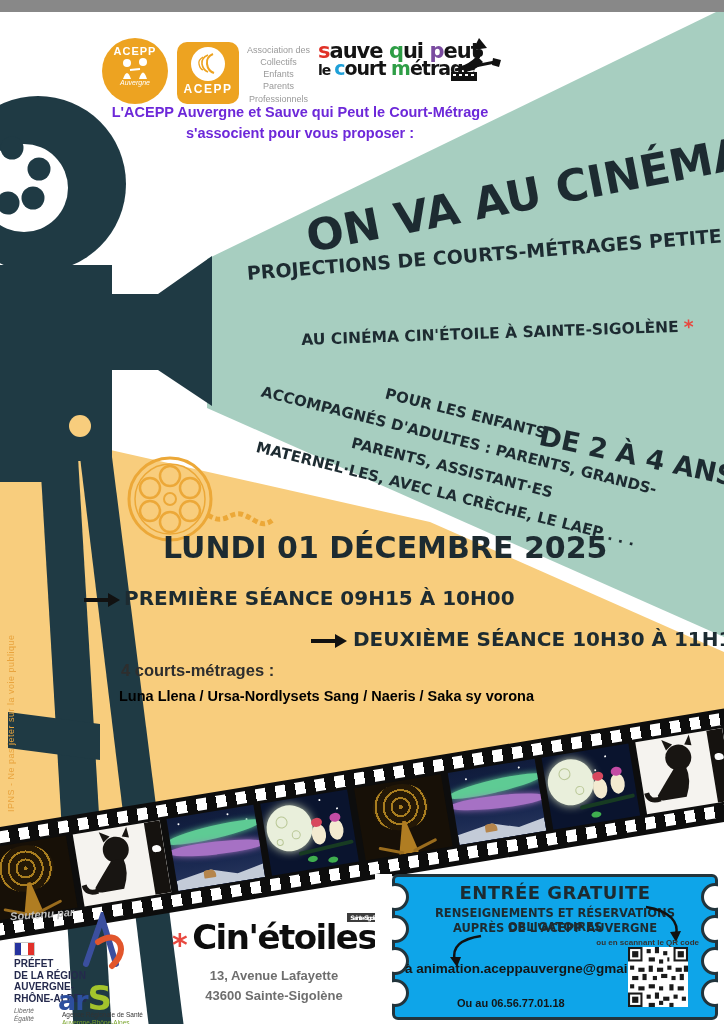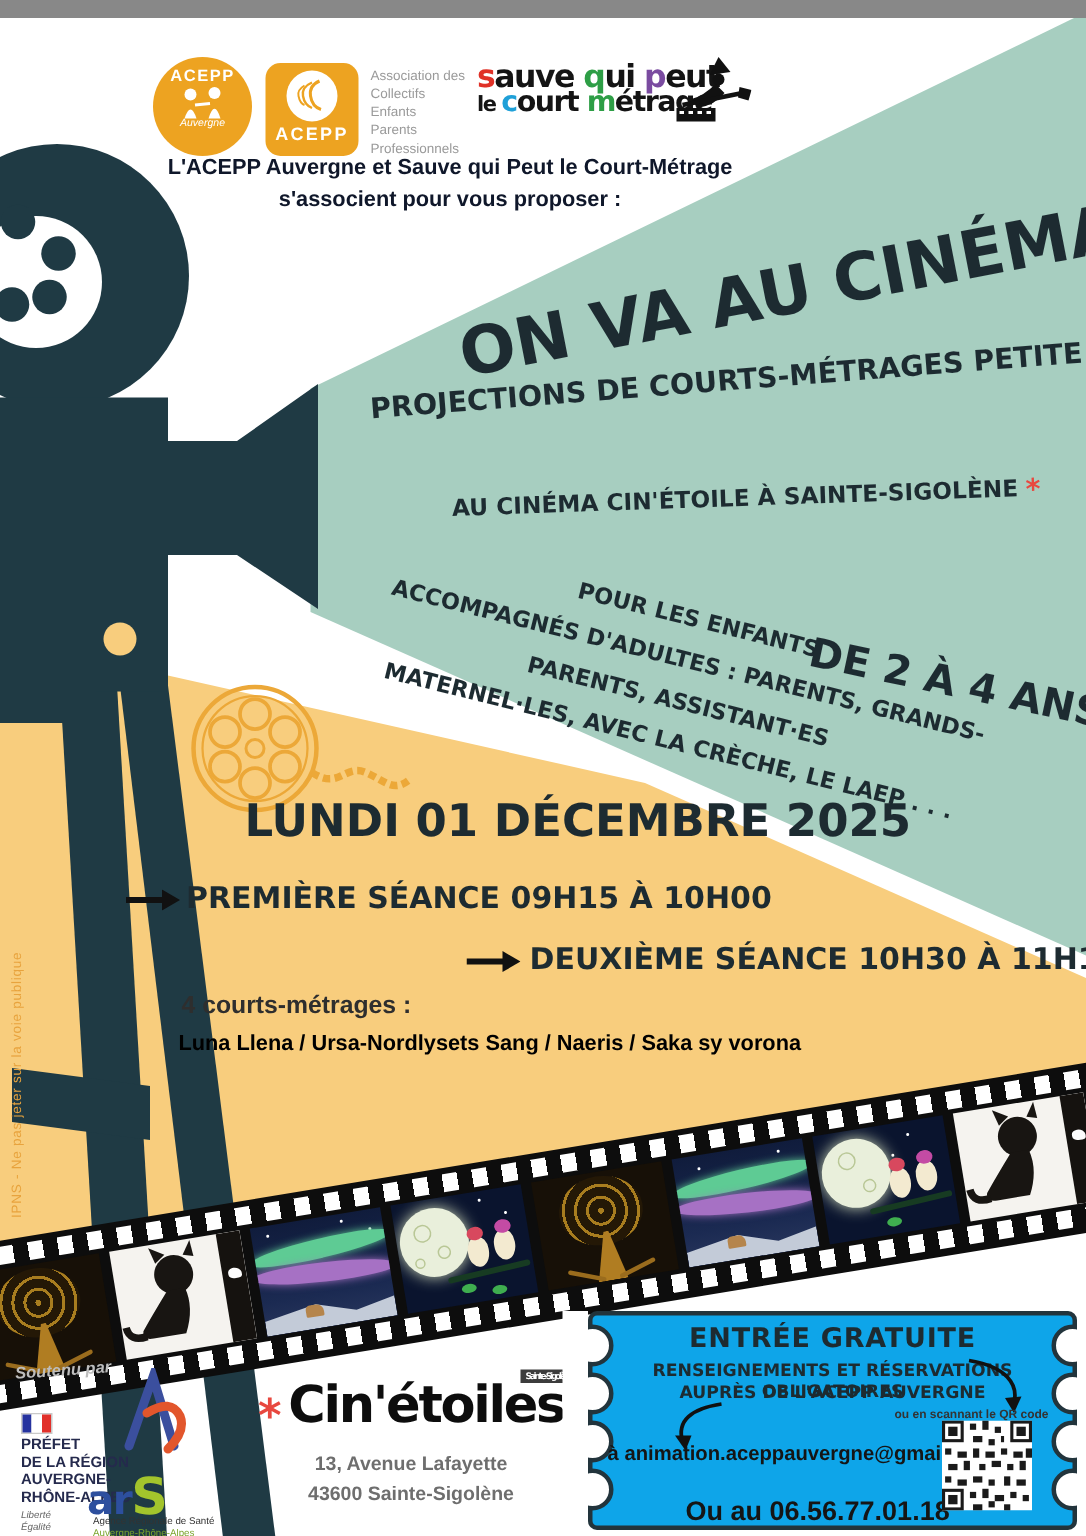--- a/index.html
+++ b/index.html
@@ -15,31 +15,31 @@
 
   
   .logo-acepp-auv{left:102px;top:26px;width:66px;height:66px;border-radius:50%;
     background:#eda321;z-index:2;text-align:center;color:#fff;}
   .logo-acepp-auv .t{font-size:11px;font-weight:700;letter-spacing:1px;margin-top:7px;}
   .logo-acepp-auv .r{font-size:7px;font-style:italic;margin-top:-2px;}
   .logo-acepp-sq{left:177px;top:30px;width:62px;height:62px;border-radius:10px;
     background:#eda321;z-index:2;text-align:center;color:#fff;}
   .logo-acepp-sq .face{width:34px;height:34px;border-radius:50%;background:#fff;margin:5px auto 0;}
   .logo-acepp-sq .t{font-size:12px;font-weight:700;letter-spacing:1.5px;margin-top:1px;}
-  .assoc{left:247px;top:32px;z-index:2;font-size:9px;line-height:1.35;color:#9a9a9a;}
+  .assoc{left:247px;top:32px;z-index:2;font-size:9px;line-height:1.35;color:#9a9a9a;text-align:center;}
   .sqp{left:318px;top:30px;z-index:2;line-height:0.86;font-family:"DejaVu Sans",sans-serif;
        font-weight:700;}
   .sqp .l1{font-size:21px;letter-spacing:-1px;}
   .sqp .l2{font-size:19px;letter-spacing:-1px;}
   .sqp .red{color:#e03127}.sqp .grn{color:#2e9e46}.sqp .pur{color:#7a4ba0}
   .sqp .blu{color:#1fa0d8}.sqp .blk{color:#141414}
   .sqp .le{font-size:14px;}
   .witch{left:449px;top:24px;z-index:2;}
   .intro{left:55px;top:90px;width:490px;z-index:2;text-align:center;
-    font-size:14.5px;font-weight:600;color:#0f172a;line-height:1.45;}
+    font-size:14.5px;font-weight:600;color:#6d28d9;line-height:1.45;}
 
   
   .title{left:302px;top:200px;transform:rotate(-11deg);transform-origin:left top;
     font-size:44px;letter-spacing:0px;z-index:2;}
   .subtitle{left:246px;top:250px;transform:rotate(-4.5deg);transform-origin:left top;
     font-size:19px;z-index:2;}
   .venue{left:301px;top:317px;transform:rotate(-2deg);transform-origin:left top;
     font-size:15.5px;z-index:2;}
   .venue .mark{color:#e8483f;font-size:19px;vertical-align:-2px;margin-left:5px;}
   .audience{left:233px;top:330px;width:486px;transform:rotate(14deg);transform-origin:left top;
@@ -128,21 +128,21 @@
     border-radius:6px;background:#0ea5e9;z-index:4;text-decoration:underline;}
   .notch{position:absolute;width:22px;height:22px;border:3px solid #22343c;border-radius:50%;
     background:#fff;}
   .cover{position:absolute;background:#fff;z-index:5;}
   .tk-title{position:absolute;top:5px;width:100%;text-align:center;font-size:18px;
     letter-spacing:.5px;}
   .tk-l1{position:absolute;top:29px;width:100%;text-align:center;font-size:11.5px;}
   .tk-l2{position:absolute;top:44px;width:100%;text-align:center;font-size:11.5px;}
   .tk-qrnote{position:absolute;top:61px;right:16px;font-size:8px;color:#333;font-weight:600;}
   .tk-email{position:absolute;top:84px;left:10px;font-size:13.5px;font-weight:600;color:#151515;}
-  .tk-phone{position:absolute;top:120px;left:62px;font-size:18px;font-weight:600;color:#151515;}
+  .tk-phone{position:absolute;top:120px;left:62px;font-size:11px;font-weight:600;color:#151515;}
   .tk-qr{position:absolute;left:233px;top:70px;}
   .tk-arrow{position:absolute;}
 </style>
 </head>
 <body>
 
 <div class="poster">
 
   <svg class="bg-svg" width="724" height="1024" viewBox="0 0 724 1024">
     <polygon points="207,247 716,0 724,0 724,625 207,396" fill="#a7cec0"></polygon>

